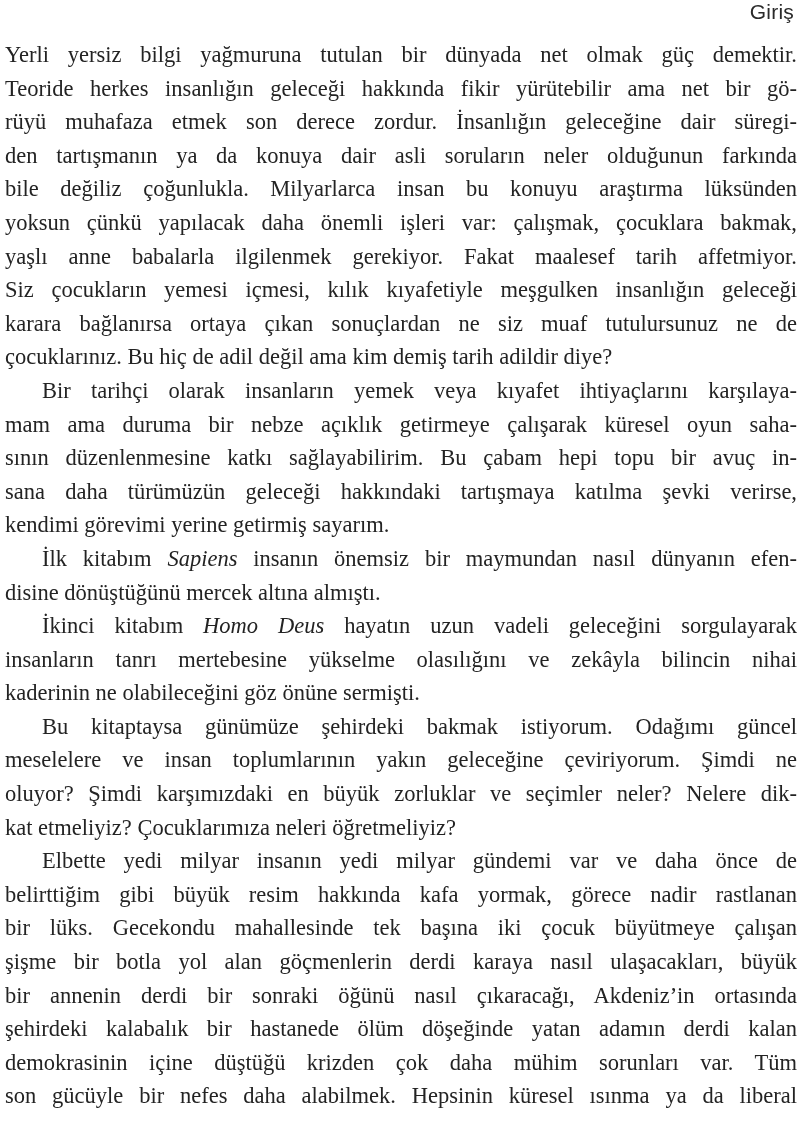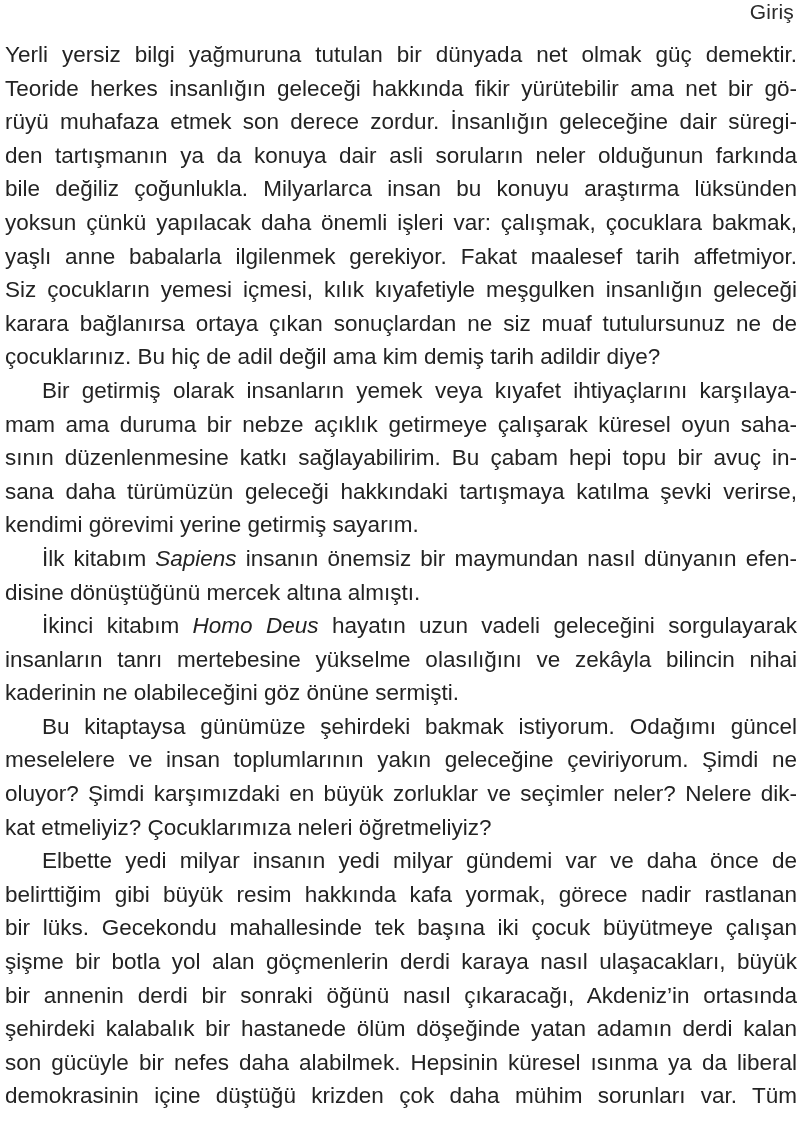--- a/index.html
+++ b/index.html
@@ -5,21 +5,21 @@
   html, body { margin: 0; padding: 0; background: #ffffff; }
   body { width: 800px; height: 1142px; overflow: hidden; position: relative; }
   .page { position: absolute; left: 0; top: 0; width: 800px; height: 1142px; background: #fff; }
   .running-head {
     position: absolute; right: 6px; top: 0px;
     font-family: "Liberation Sans", sans-serif; font-weight: normal;
     font-size: 21px; color: #2a2a2a; letter-spacing: 0.2px;
   }
   .body-text {
     position: absolute; left: 5px; top: 38px; width: 792px;
-    font-family: Liberation Sans, sans-serif; font-size: 22.5px;
+    font-family: Liberation Serif, serif; font-size: 22.5px;
     line-height: 33.6px; color: #232323;
   }
   .line { display: block; white-space: nowrap; text-align: justify; text-align-last: justify; height: 33.6px; overflow: visible; }
   .line.last { text-align-last: left; }
   .line.indent { padding-left: 37px; }
   .it { font-style: italic; }
 </style>
 </head>
 <body>
 
@@ -35,21 +35,21 @@
       <span class="line">den tartışmanın ya da konuya dair asli soruların neler olduğunun farkında</span>
       <span class="line">bile değiliz çoğunlukla. Milyarlarca insan bu konuyu araştırma lüksünden</span>
       <span class="line">yoksun çünkü yapılacak daha önemli işleri var: çalışmak, çocuklara bakmak,</span>
       <span class="line">yaşlı anne babalarla ilgilenmek gerekiyor. Fakat maalesef tarih affetmiyor.</span>
       <span class="line">Siz çocukların yemesi içmesi, kılık kıyafetiyle meşgulken insanlığın geleceği</span>
       <span class="line">karara bağlanırsa ortaya çıkan sonuçlardan ne siz muaf tutulursunuz ne de</span>
       <span class="line last">çocuklarınız. Bu hiç de adil değil ama kim demiş tarih adildir diye?</span>
     </div>
 
     <div>
-      <span class="line indent">Bir getirmiş olarak insanların yemek veya kıyafet ihtiyaçlarını karşılaya-</span>
+      <span class="line indent">Bir tarihçi olarak insanların yemek veya kıyafet ihtiyaçlarını karşılaya-</span>
       <span class="line">mam ama duruma bir nebze açıklık getirmeye çalışarak küresel oyun saha-</span>
       <span class="line">sının düzenlenmesine katkı sağlayabilirim. Bu çabam hepi topu bir avuç in-</span>
       <span class="line">sana daha türümüzün geleceği hakkındaki tartışmaya katılma şevki verirse,</span>
       <span class="line last">kendimi görevimi yerine getirmiş sayarım.</span>
     </div>
 
     <div>
       <span class="line indent"><span>İlk kitabım </span><span class="it">Sapiens</span><span> insanın önemsiz bir maymundan nasıl dünyanın efen-</span></span>
       <span class="line last">disine dönüştüğünü mercek altına almıştı.</span>
     </div>
@@ -67,17 +67,17 @@
       <span class="line last">kat etmeliyiz? Çocuklarımıza neleri öğretmeliyiz?</span>
     </div>
 
     <div>
       <span class="line indent">Elbette yedi milyar insanın yedi milyar gündemi var ve daha önce de</span>
       <span class="line">belirttiğim gibi büyük resim hakkında kafa yormak, görece nadir rastlanan</span>
       <span class="line">bir lüks. Gecekondu mahallesinde tek başına iki çocuk büyütmeye çalışan</span>
       <span class="line">şişme bir botla yol alan göçmenlerin derdi karaya nasıl ulaşacakları, büyük</span>
       <span class="line">bir annenin derdi bir sonraki öğünü nasıl çıkaracağı, Akdeniz’in ortasında</span>
       <span class="line">şehirdeki kalabalık bir hastanede ölüm döşeğinde yatan adamın derdi kalan</span>
+      <span class="line">demokrasinin içine düştüğü krizden çok daha mühim sorunları var. Tüm</span>
       <span class="line">son gücüyle bir nefes daha alabilmek. Hepsinin küresel ısınma ya da liberal</span>
-      <span class="line">demokrasinin içine düştüğü krizden çok daha mühim sorunları var. Tüm</span>
     </div>
   </div>
 </div>
 
 </body></html>

